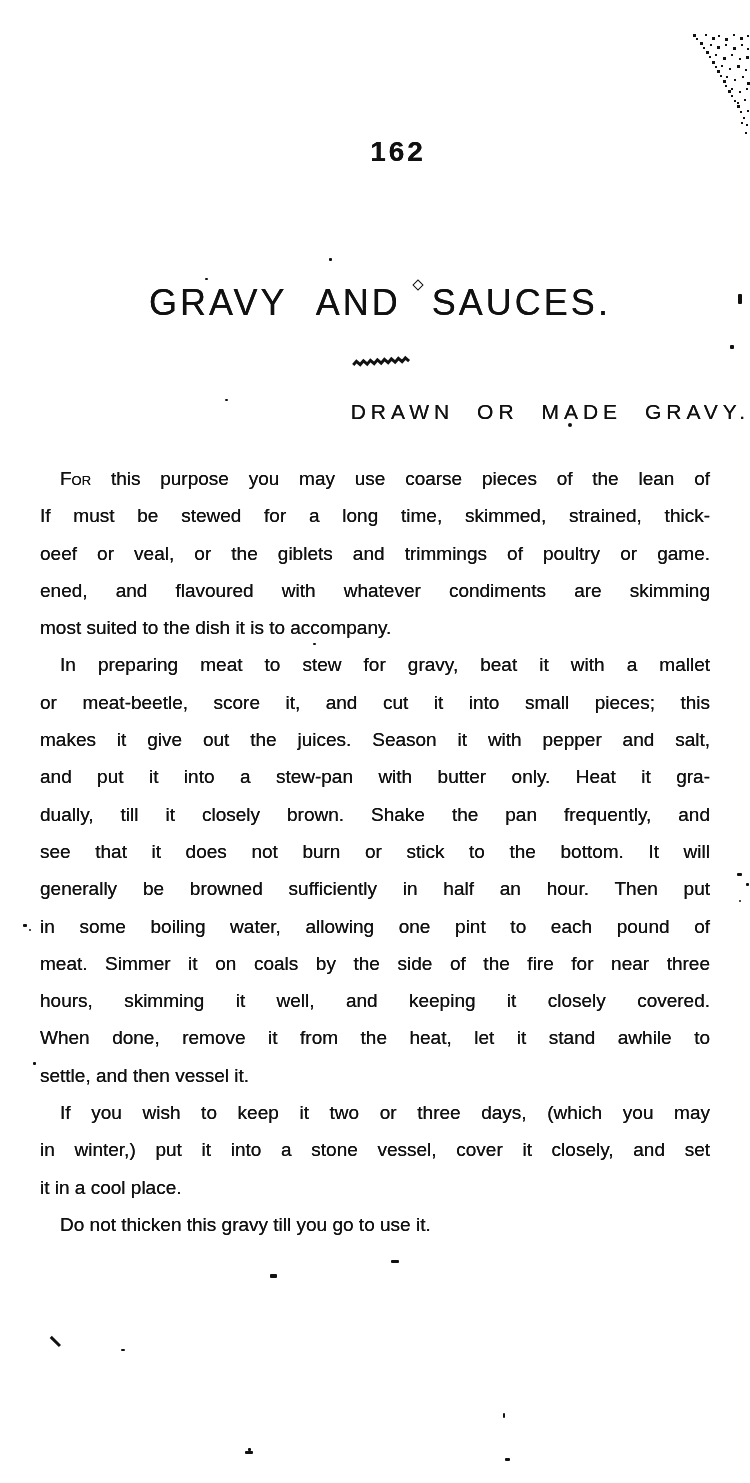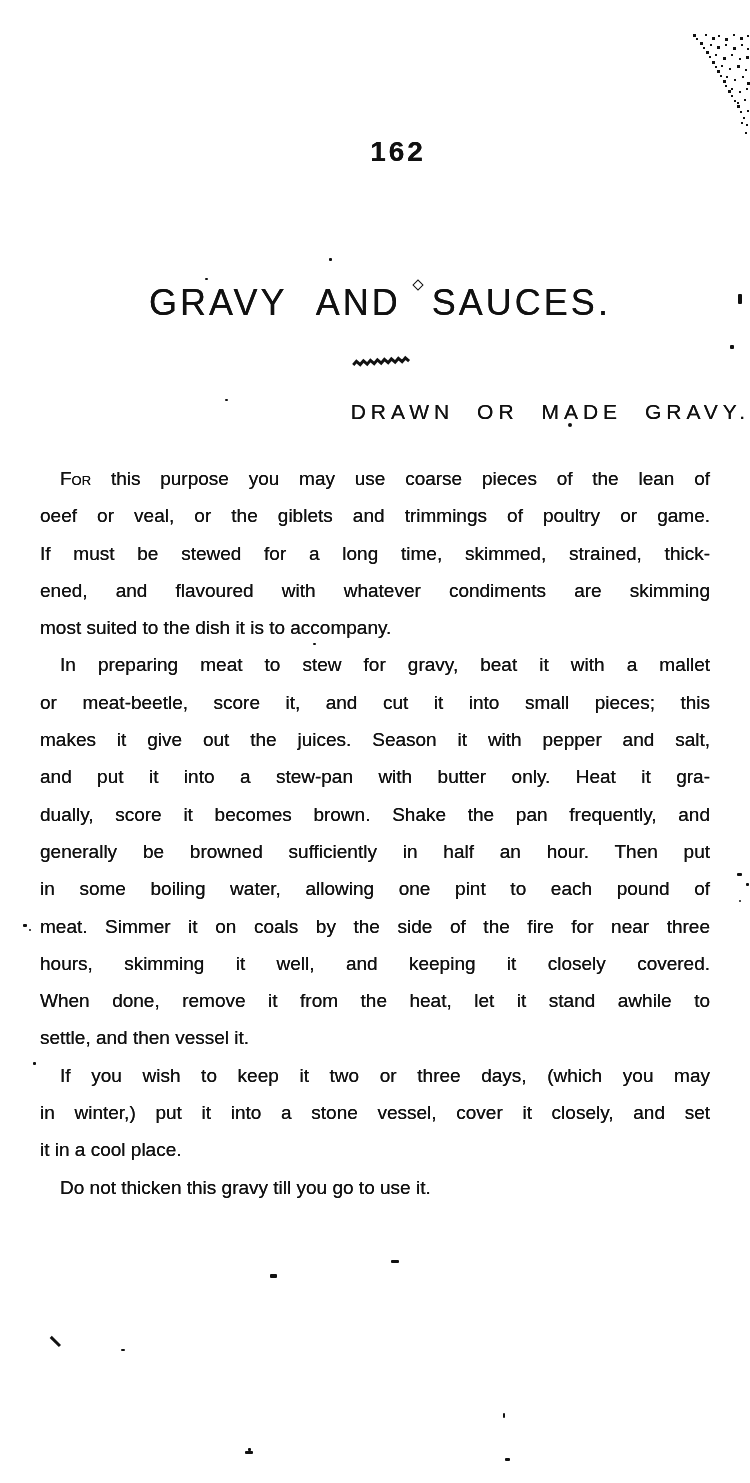--- a/index.html
+++ b/index.html
@@ -120,30 +120,31 @@
 
   <svg class="divider" width="62" height="12" viewBox="0 0 62 12" aria-hidden="true">
     <path d="M1,8 l3.5,-3.5 3.5,3.5 3.5,-3.5 3.5,3.5 3.5,-3.5 3.5,3.5 3.5,-3.5 3.5,3.5 3.5,-3.5 3.5,3.5 3.5,-3.5 3.5,3.5 3.5,-3.5 3.5,3.5 3.5,-3.5 3.5,3.5" fill="none" stroke="#111" stroke-width="3"></path>
   </svg>
 
   <h2 class="recipe-heading">DRAWN OR MADE GRAVY.</h2>
 
   <div class="recipe-body">
 
     <div class="text-line indent"><span class="smallcaps">For</span> <span>this purpose you may use coarse pieces of the lean of</span></div>
+    <div class="text-line">If must be stewed for a long time, skimmed, strained, thick-</div>
     <div class="text-line">oeef or veal, or the giblets and trimmings of poultry or game.</div>
-    <div class="text-line">If must be stewed for a long time, skimmed, strained, thick-</div>
     <div class="text-line">ened, and flavoured with whatever condiments are skimming</div>
     <div class="text-line last">most suited to the dish it is to accompany.</div>
 
     <div class="text-line indent">In preparing meat to stew for gravy, beat it with a mallet</div>
     <div class="text-line">or meat-beetle, score it, and cut it into small pieces; this</div>
     <div class="text-line">makes it give out the juices. Season it with pepper and salt,</div>
     <div class="text-line">and put it into a stew-pan with butter only. Heat it gra-</div>
-    <div class="text-line">dually, score it becomes brown. Shake the pan frequently, and</div>
+    <div class="text-line">dually, till it closely brown. Shake the pan frequently, and</div>
+    <div class="text-line">see that it does not burn or stick to the bottom. It will</div>
     <div class="text-line">generally be browned sufficiently in half an hour. Then put</div>
     <div class="text-line">in some boiling water, allowing one pint to each pound of</div>
     <div class="text-line">meat. Simmer it on coals by the side of the fire for near three</div>
     <div class="text-line">hours, skimming it well, and keeping it closely covered.</div>
     <div class="text-line">When done, remove it from the heat, let it stand awhile to</div>
     <div class="text-line last">settle, and then vessel it.</div>
 
     <div class="text-line indent">If you wish to keep it two or three days, (which you may</div>
     <div class="text-line">in winter,) put it into a stone vessel, cover it closely, and set</div>
     <div class="text-line last">it in a cool place.</div>

